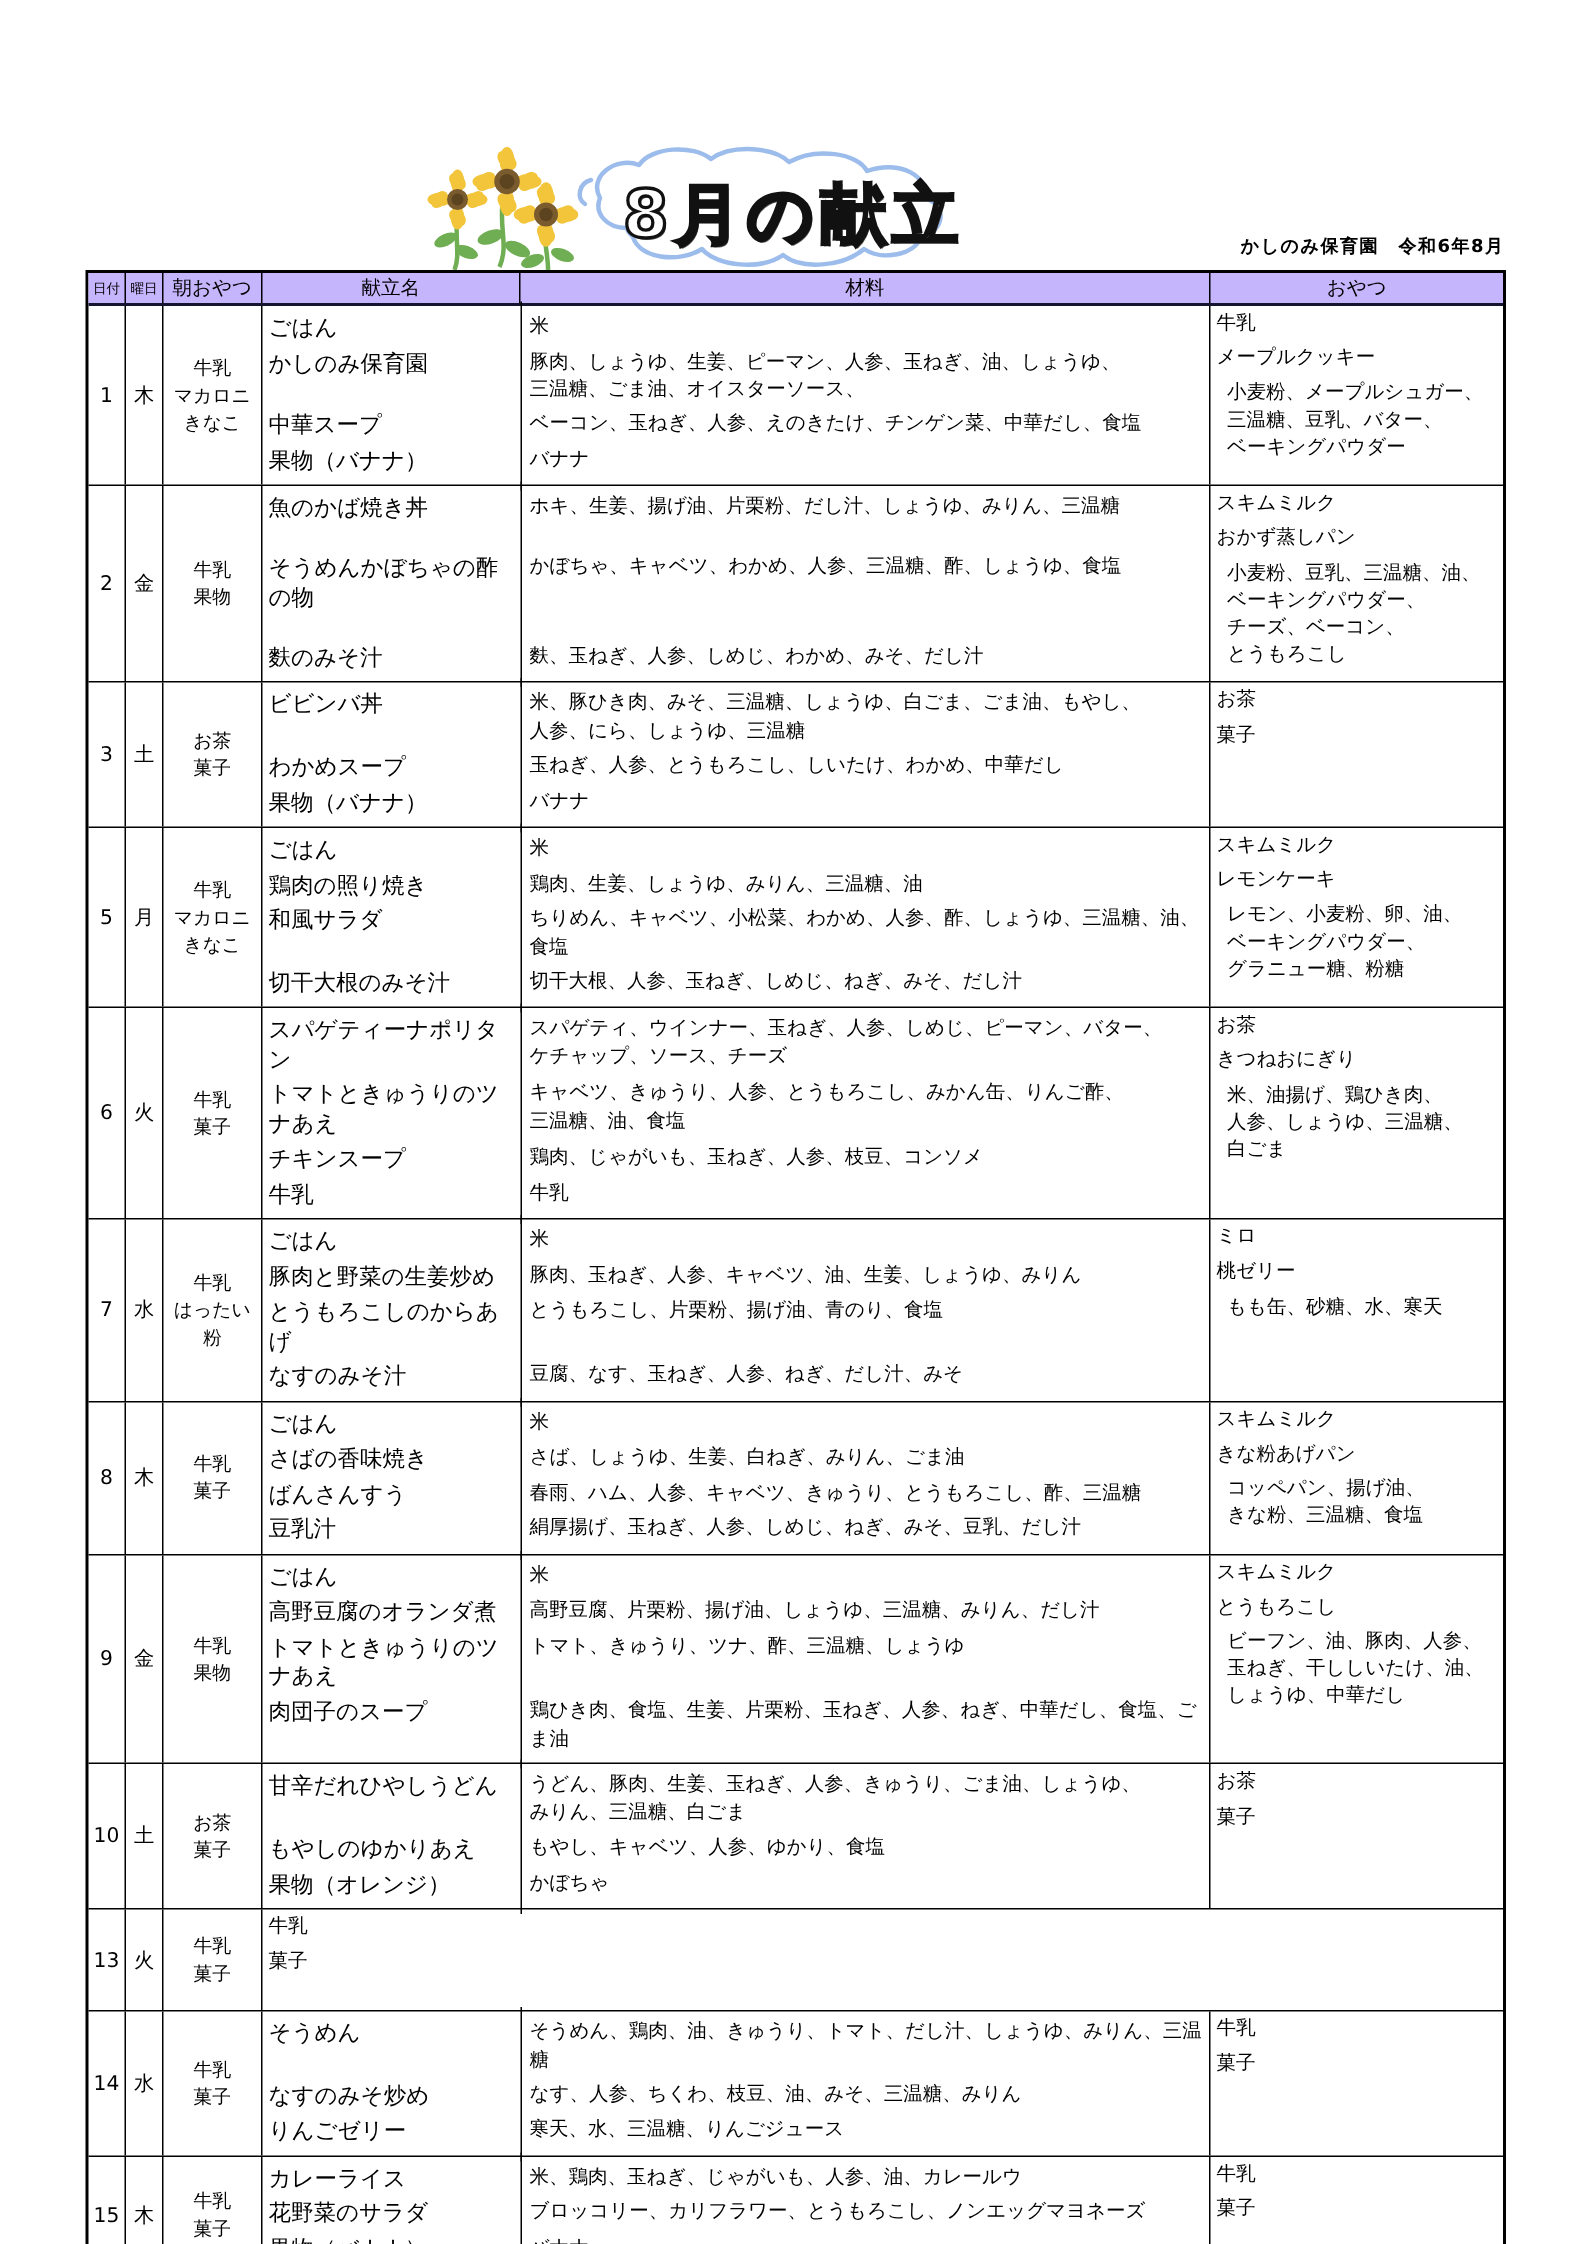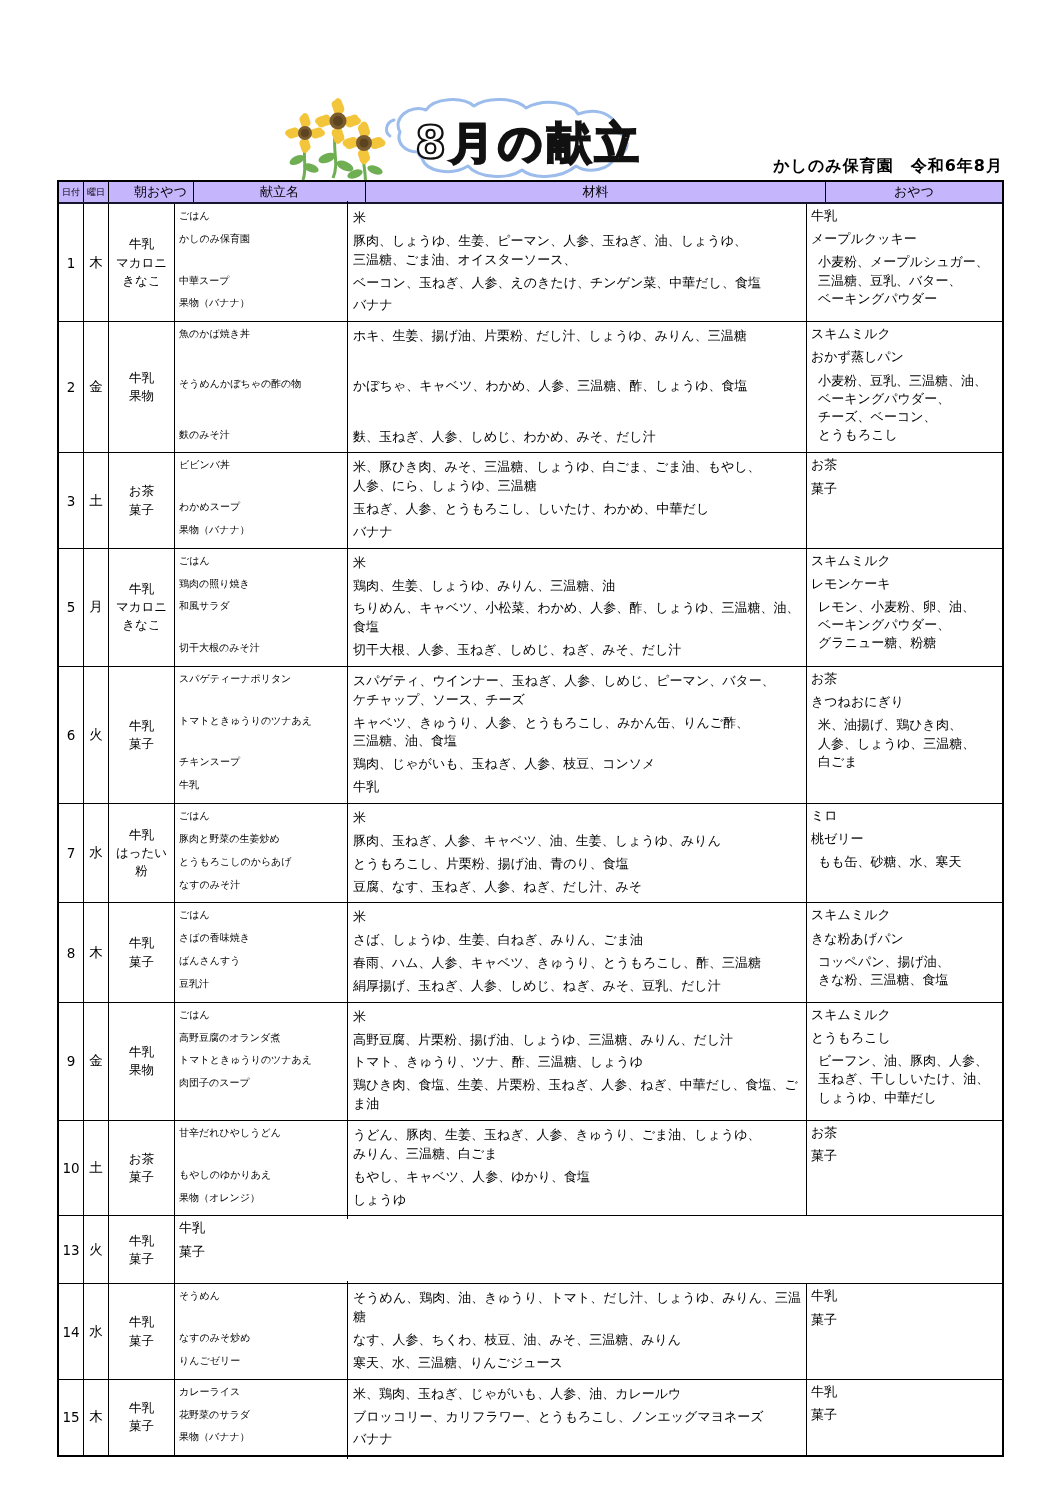--- a/index.html
+++ b/index.html
@@ -18,40 +18,40 @@
   .big-title {
     position: absolute; left: 0; right: 16px; top: 18px;
     text-align: center;
     font-size: 44px; font-weight: bold; letter-spacing: 4px;
     color: #ffffff;
     -webkit-text-stroke: 2.2px #111;
     text-shadow: 1px 1px 0 #555;
   }
   .subtitle {
     position: absolute; right: 55px; top: 156px;
-    font-size: 16px; font-weight: bold; letter-spacing: 1px;
+    font-size: 12px; font-weight: bold; letter-spacing: 1px;
   }
   
   .menu-table {
     position: absolute; left: 57px; top: 180px;
     width: 947px;
     border: 2px solid #000;
     background: #fff;
   }
   .thead { display: flex; background: #c4b5fd; border-bottom: 2.5px solid #151530; }
   .thead .hc {
     display: flex; align-items: center; justify-content: center;
     border-right: 1px solid #000;
     font-size: 13px; padding: 1px 0; min-height: 17px;
   }
   .thead .hc:last-child { border-right: none; }
   .hc.h-date, .hc.h-day { font-size: 9px; }
   .h-date { width: 25px; }
   .h-day { width: 25px; }
-  .h-msnack { width: 66px; font-size: 12.5px; margin-left: 19px; }
+  .h-msnack { width: 66px; font-size: 12.5px; }
   .h-menu { width: 172px; text-align: right; }
   .h-ing { width: 460px; }
   .h-snack { flex: 1; }
   .trow { display: flex; border-bottom: 1px solid #000; }
   .trow:last-child { border-bottom: none; }
   .c { border-right: 1px solid #000; }
   .date, .day {
     width: 25px; display: flex; align-items: center; justify-content: center;
     font-size: 13.5px;
   }
@@ -66,21 +66,21 @@
     align-content: space-between;
     padding: 3px 0 4px 0;
     position: relative;
     border-right: 1px solid #000;
   }
   .dishes::before {
     content: ""; position: absolute; left: 172px; top: -3px; bottom: -4px;
     width: 1px; background: #000;
   }
   .dname {
-    font-size: 10px; line-height: 1.3; padding: 2px 1px 2px 4px;
+    font-size: 15px; line-height: 1.3; padding: 2px 1px 2px 4px;
     white-space: pre-line;
   }
   .ding {
     font-size: 13px; line-height: 1.45; padding: 2px 2px 2px 6px;
     white-space: pre-line;
   }
   .snack { flex: 1; padding: 3px 2px 3px 4px; }
   .sline { font-size: 13px; line-height: 1.4; margin-bottom: 5px; white-space: pre-line; }
   .sline.sub { padding-left: 7px; }
   
@@ -399,21 +399,21 @@
           <div class="msline">お茶</div>
           <div class="msline">菓子</div>
         </div>
     <div class="dishes">
           <div class="dname">甘辛だれひやしうどん</div>
           <div class="ding">うどん、豚肉、生姜、玉ねぎ、人参、きゅうり、ごま油、しょうゆ、
 みりん、三温糖、白ごま</div>
           <div class="dname">もやしのゆかりあえ</div>
           <div class="ding">もやし、キャベツ、人参、ゆかり、食塩</div>
           <div class="dname">果物（オレンジ）</div>
-          <div class="ding">しょうゆ</div>
+          <div class="ding">かぼちゃ</div>
         </div>
     <div class="snack">
           <div class="sline">お茶</div>
           <div class="sline">菓子</div>
         </div>
   </div>
 
   <div class="trow">
     <div class="c date">13</div>
     <div class="c day">火</div>

